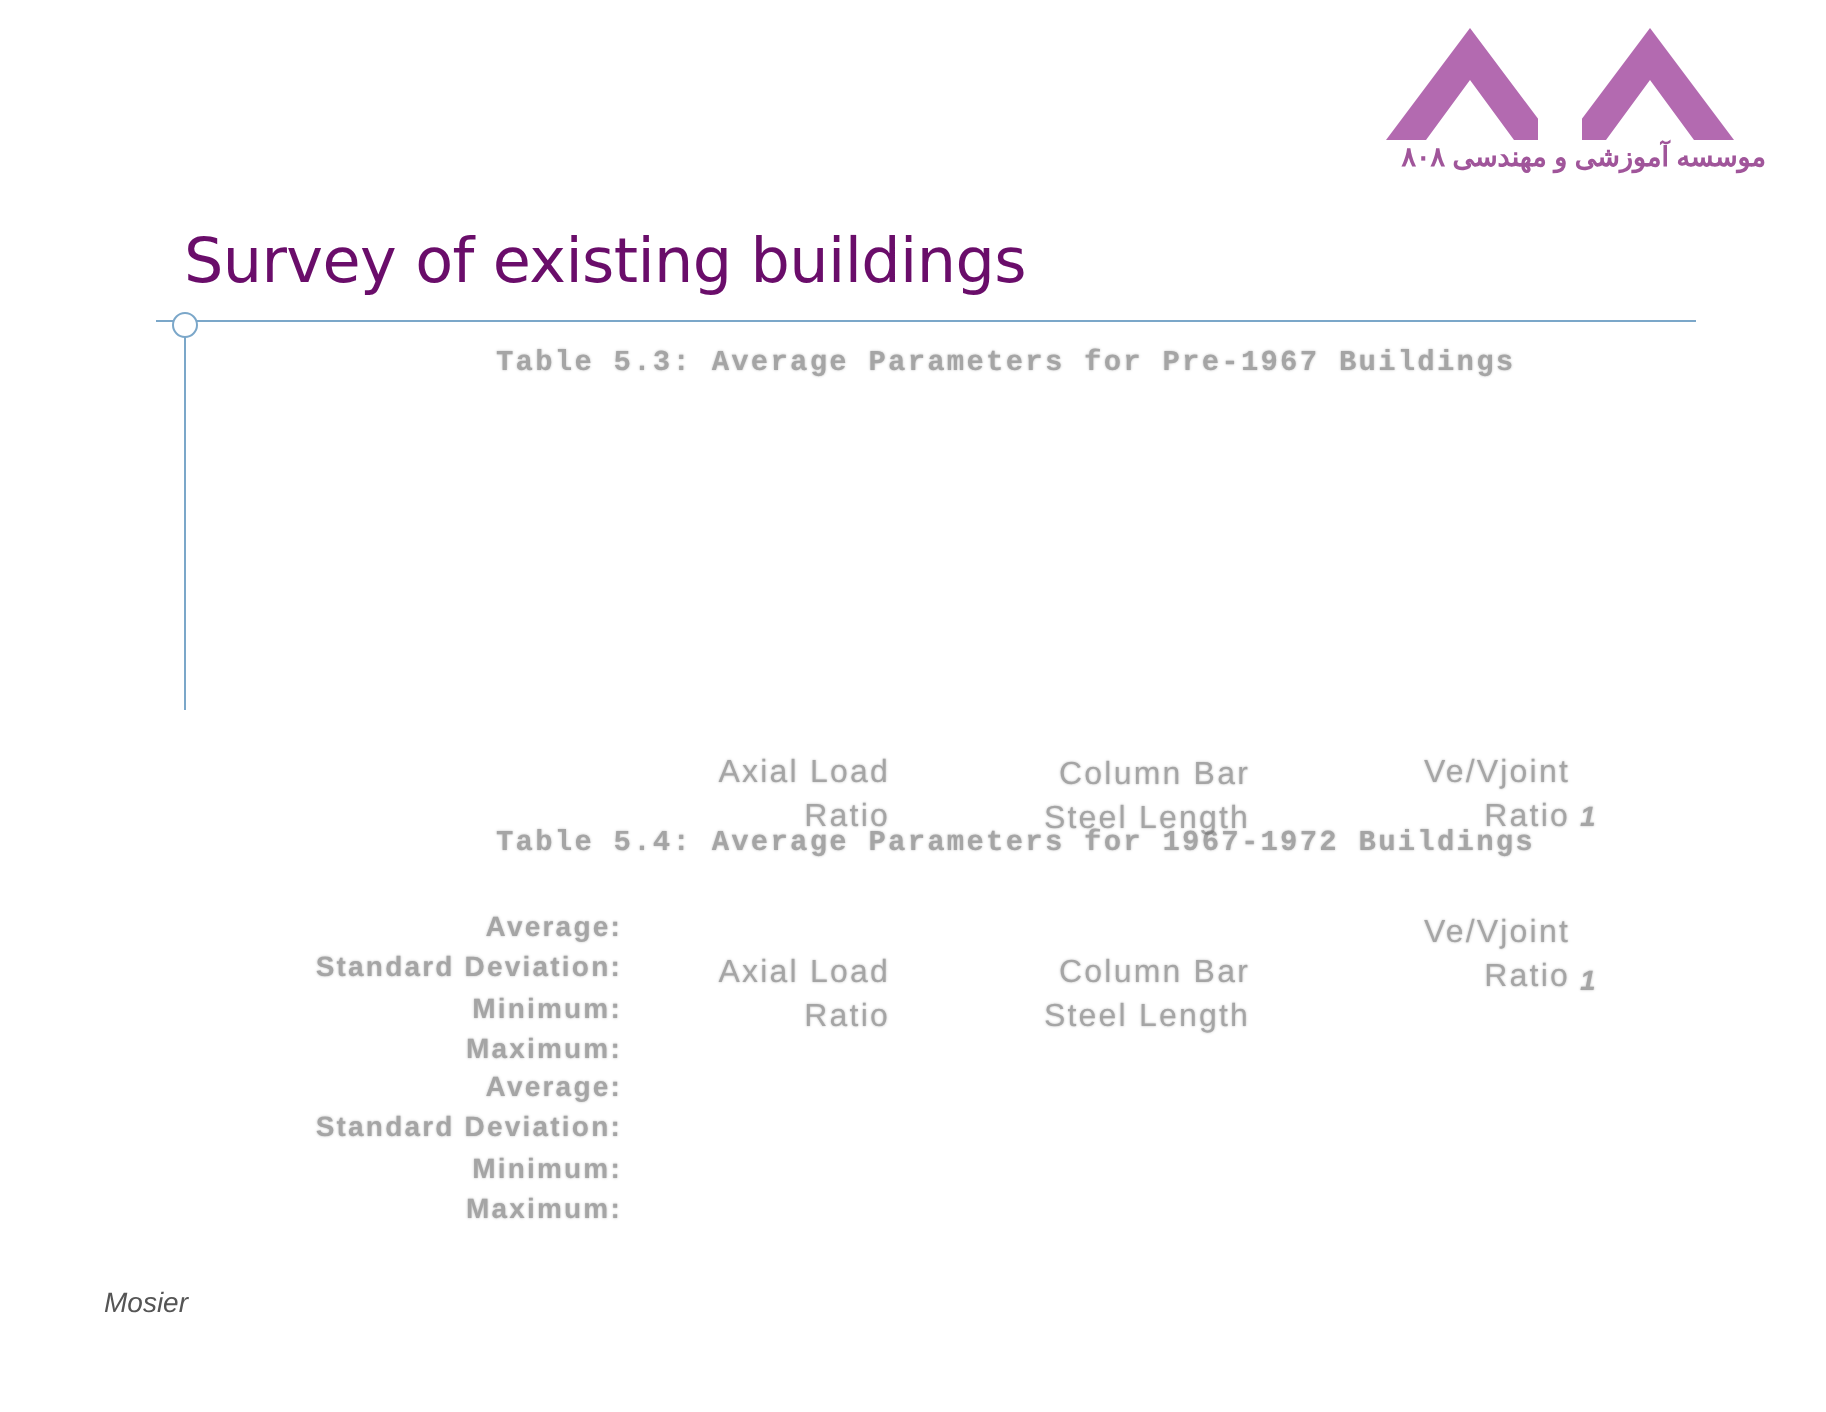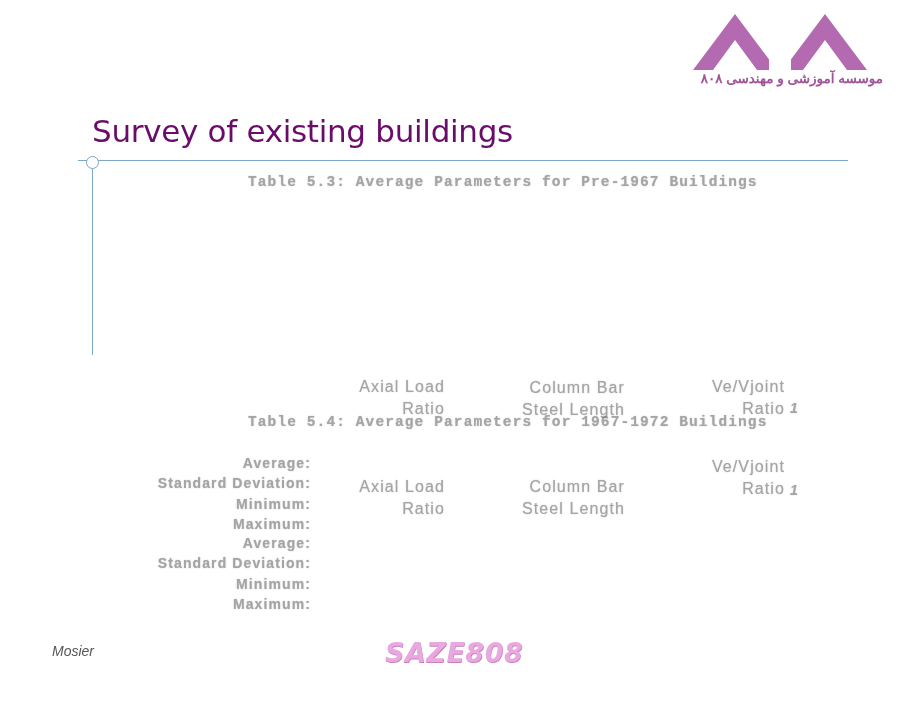--- a/index.html
+++ b/index.html
@@ -253,15 +253,14 @@
 
     <div class="rowlabels">
       <div>Average:</div>
       <div>Standard Deviation:</div>
       <div>Minimum:</div>
       <div>Maximum:</div>
     </div>
   </div>
 
   <div class="footer-author">Mosier</div>
-  <div class="footer-brand">SAZE808</div>
 
 </div>
 
 </body></html>

